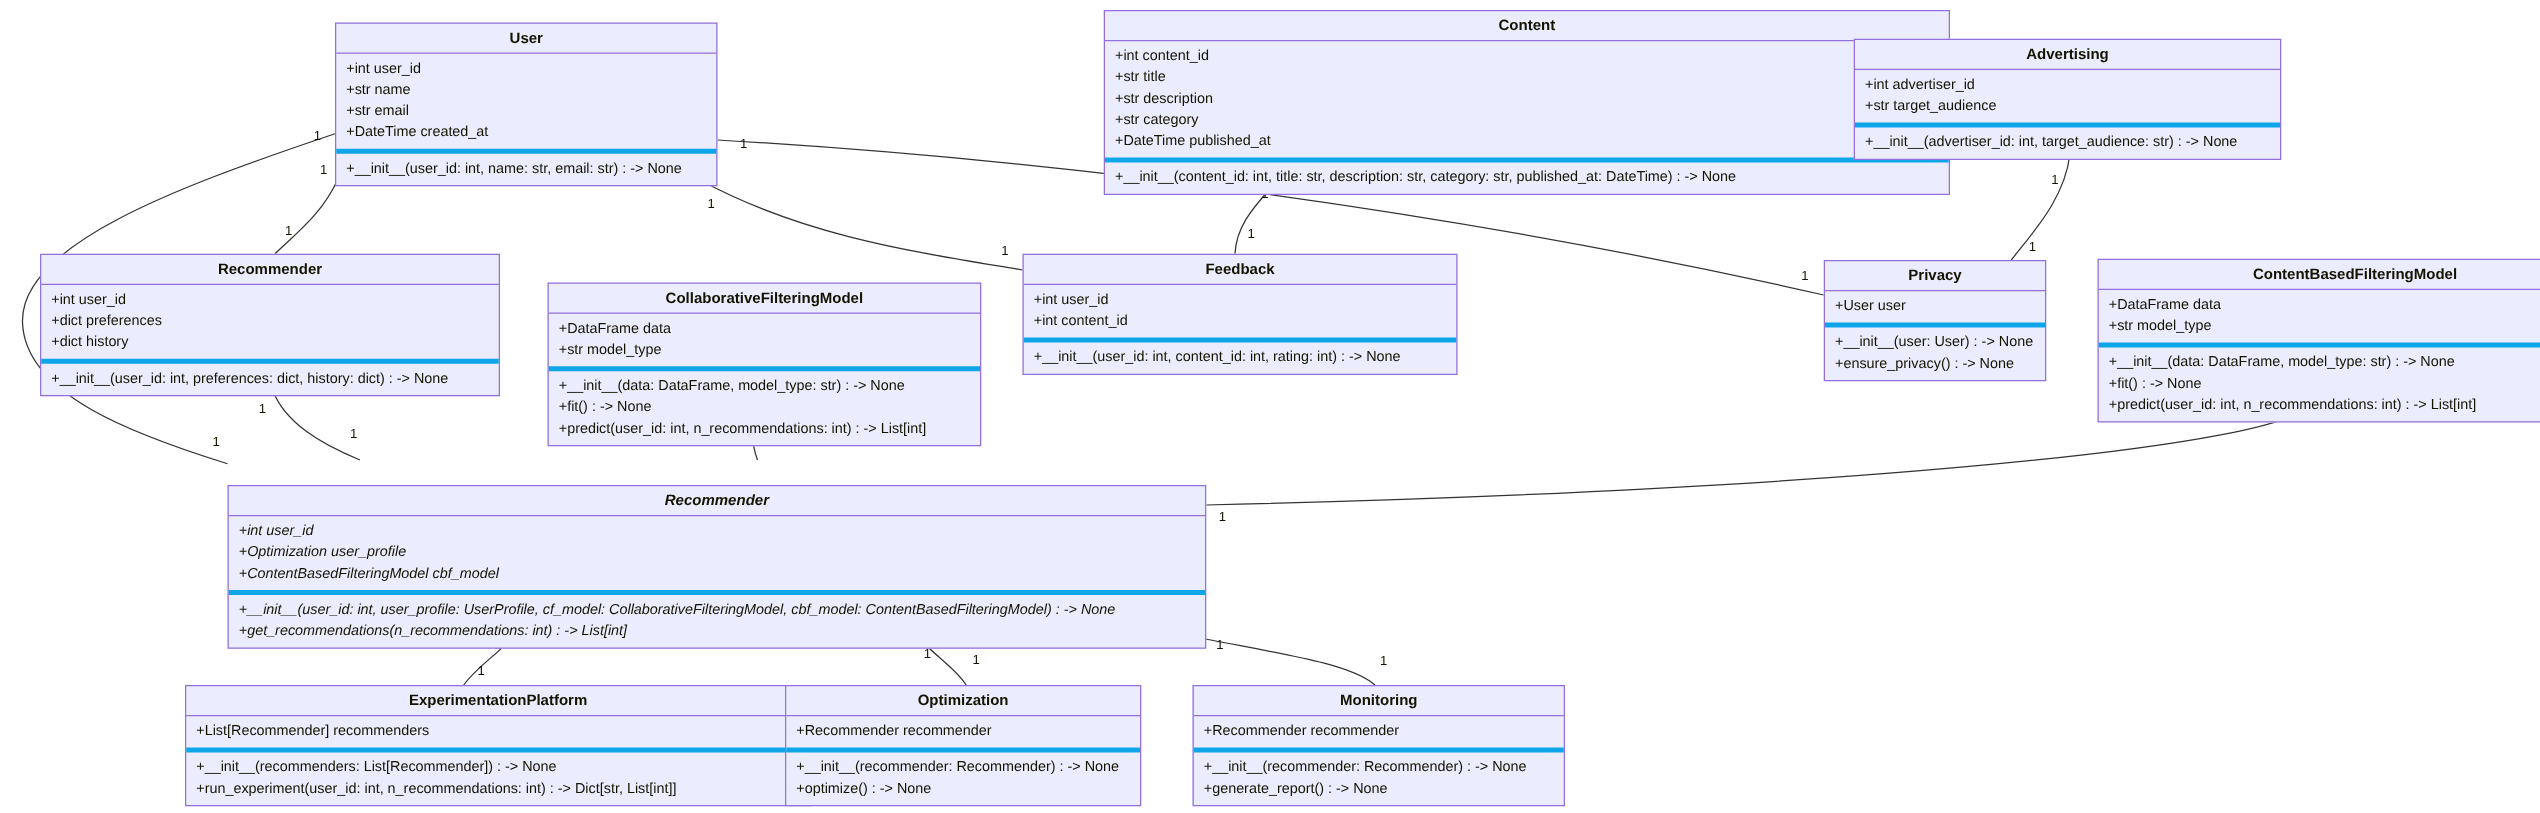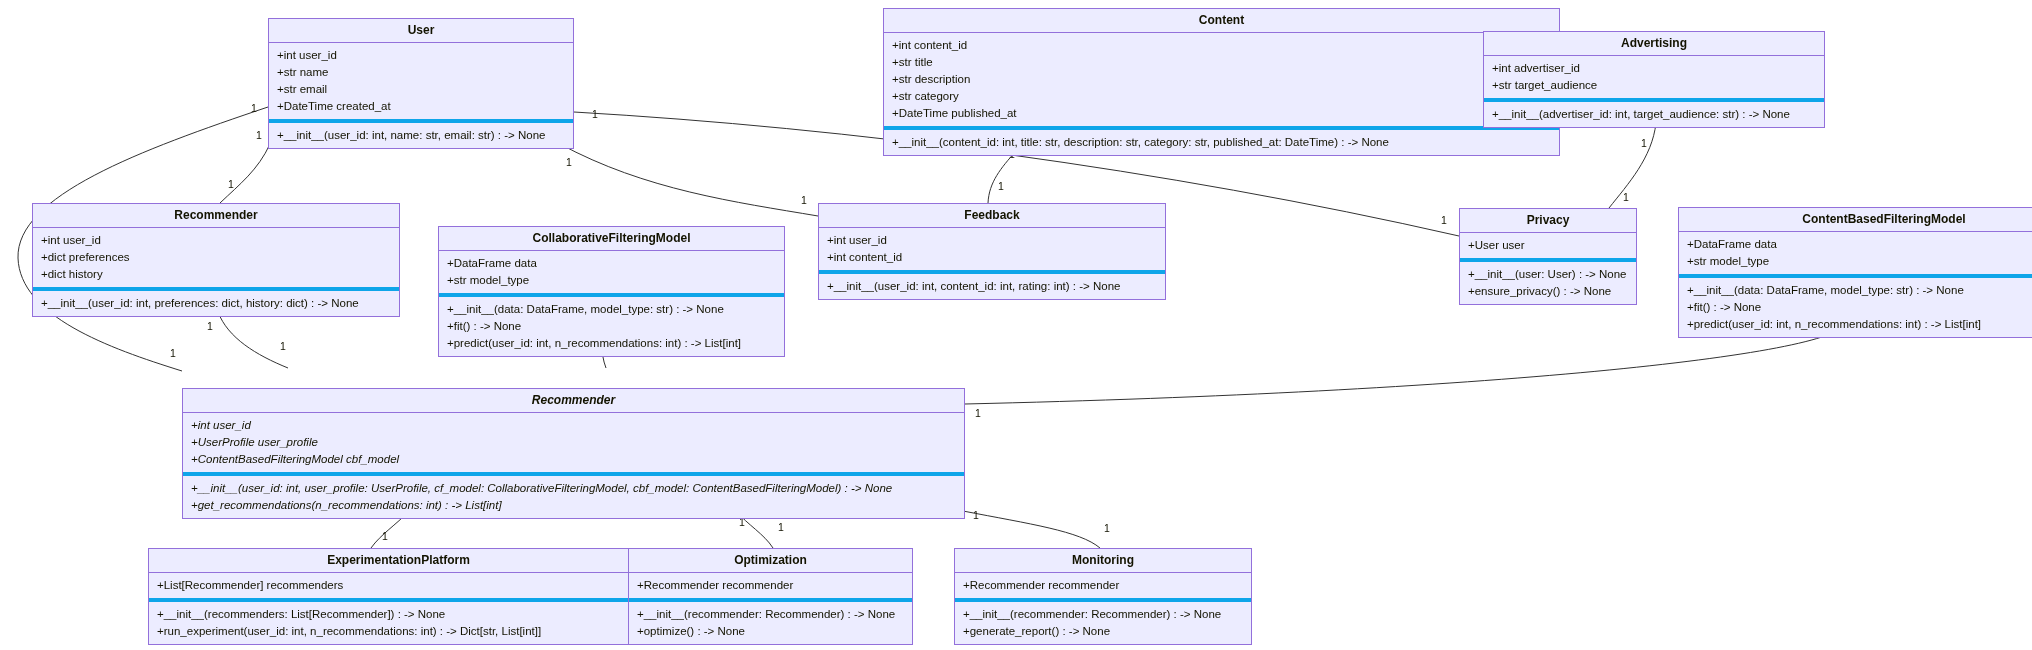--- a/index.html
+++ b/index.html
@@ -158,21 +158,21 @@
     <div class="cls-methods">
         <div class="row">+__init__(data: DataFrame, model_type: str) : -&gt; None</div>
         <div class="row">+fit() : -&gt; None</div>
         <div class="row">+predict(user_id: int, n_recommendations: int) : -&gt; List[int]</div>
       </div>
   </div>
     <div class="uml-class" style="left: 182px; top: 388px; width: 783px; font-style: italic;">
     <div class="cls-header">Recommender</div>
     <div class="cls-attrs">
         <div class="row">+int user_id</div>
-        <div class="row">+UserProfile user_profile</div>
+        <div class="row">+Optimization user_profile</div>
         <div class="row">+ContentBasedFilteringModel cbf_model</div>
       </div>
     <div class="cls-methods">
         <div class="row">+__init__(user_id: int, user_profile: UserProfile, cf_model: CollaborativeFilteringModel, cbf_model: ContentBasedFilteringModel) : -&gt; None</div>
         <div class="row">+get_recommendations(n_recommendations: int) : -&gt; List[int]</div>
       </div>
   </div>
     <div class="uml-class" style="left: 148px; top: 548px; width: 501px;">
     <div class="cls-header">ExperimentationPlatform</div>
     <div class="cls-attrs">

